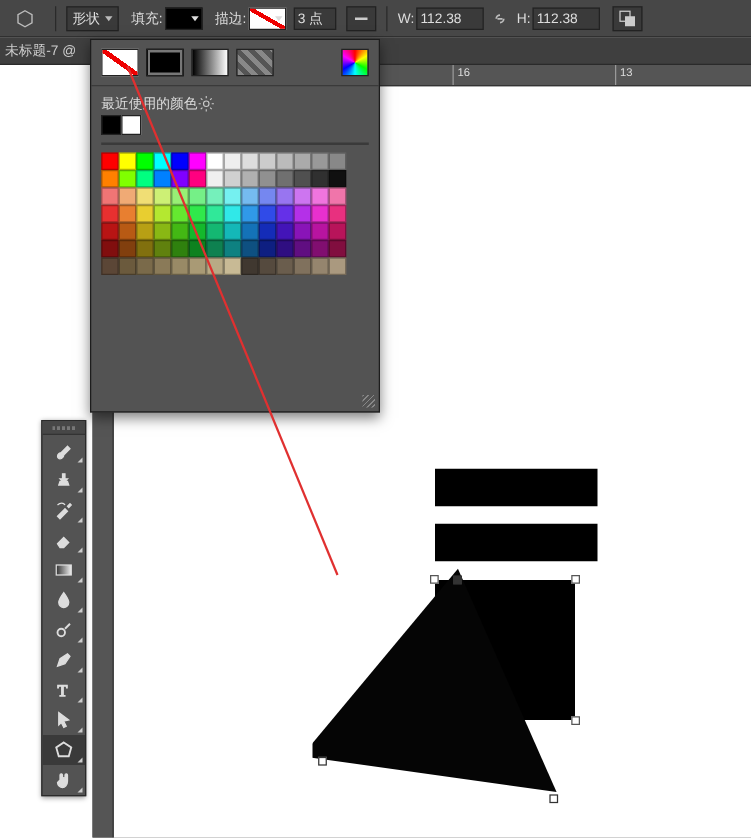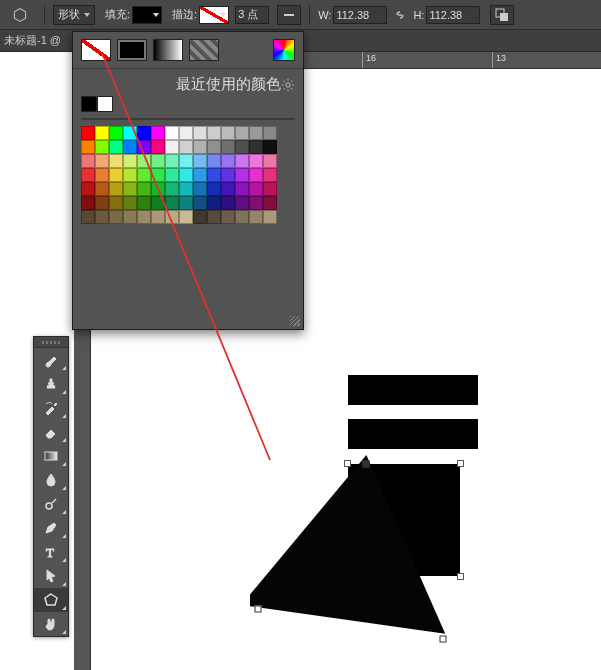--- a/index.html
+++ b/index.html
@@ -285,23 +285,23 @@
   }
   .rainbow-btn {
     width: 20px; height: 20px;
     background: conic-gradient(red, yellow, lime, cyan, blue, magenta, red);
     border: 1px solid #222;
     cursor: pointer;
   }
   .popover-title-row {
     display: flex;
     align-items: center;
-    justify-content: flex-end;
+    justify-content: flex-start;
     padding: 6px 8px 2px;
-    font-size: 15px;
+    font-size: 11px;
     color: #ddd;
   }
   .gear {
     width: 14px; height: 14px; fill: #ccc;
   }
   .recent-swatches {
     display: flex;
     padding: 0 8px 6px;
   }
   .recent-swatches .sw {
@@ -446,21 +446,21 @@
   <input class="num-input" value="112.38" style="">
   <div class="square-btn" style="margin-left:10px;">
     <svg class="path-op-svg" viewBox="0 0 14 14">
         <rect x="1" y="1" width="8" height="8" fill="none" stroke="#ccc"></rect>
         <rect x="5" y="5" width="8" height="8" fill="#ccc"></rect>
       </svg>
   </div>
 </div>
 
 <div class="doc-tab">
-  <span>未标题-1 @</span>
+  <span>未标题-7 @</span>
 </div>
 
 <div class="tool-palette">
   <div class="tool-grab"></div>
 
   <div class="tool-btn">
     <svg class="tool-svg" viewBox="0 0 16 16">
         <path d="M3 13c0-2 2-3 3-3l5-5 2 2-5 5c0 1-1 3-3 3-1 0-2-1-2-2z" fill="#ddd"></path>
       </svg>
     <span class="tool-sub-mark"></span>

